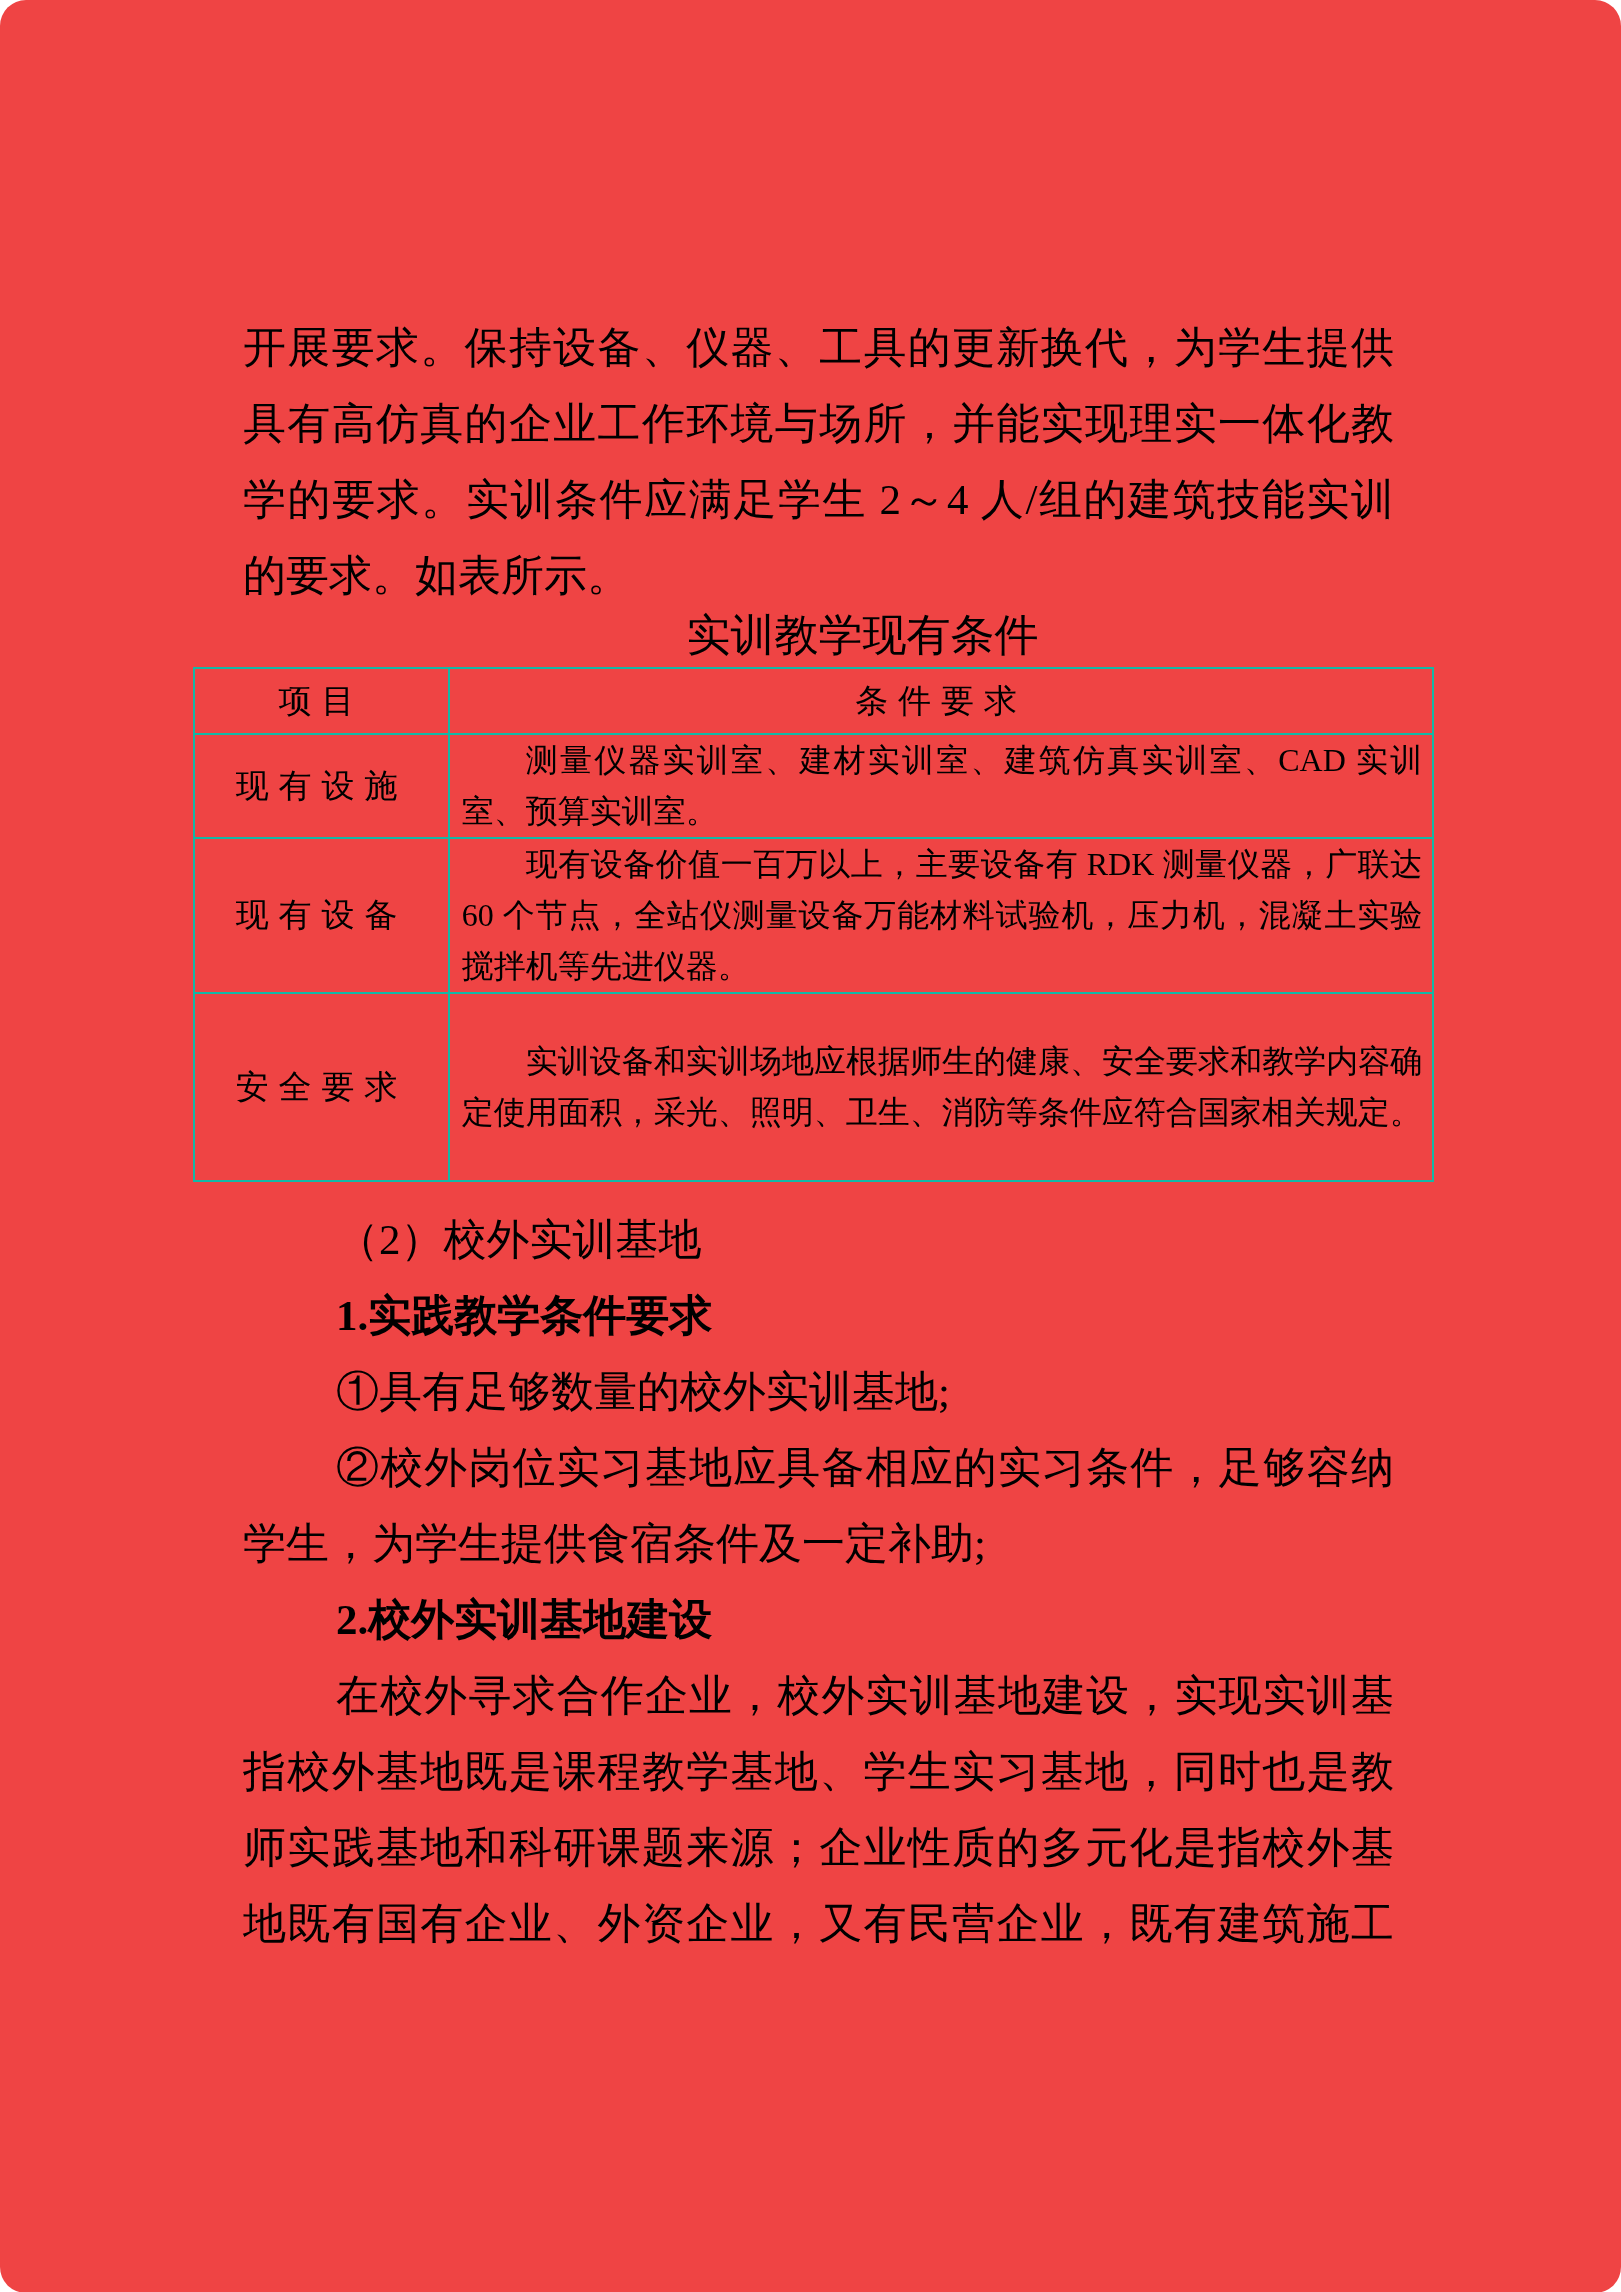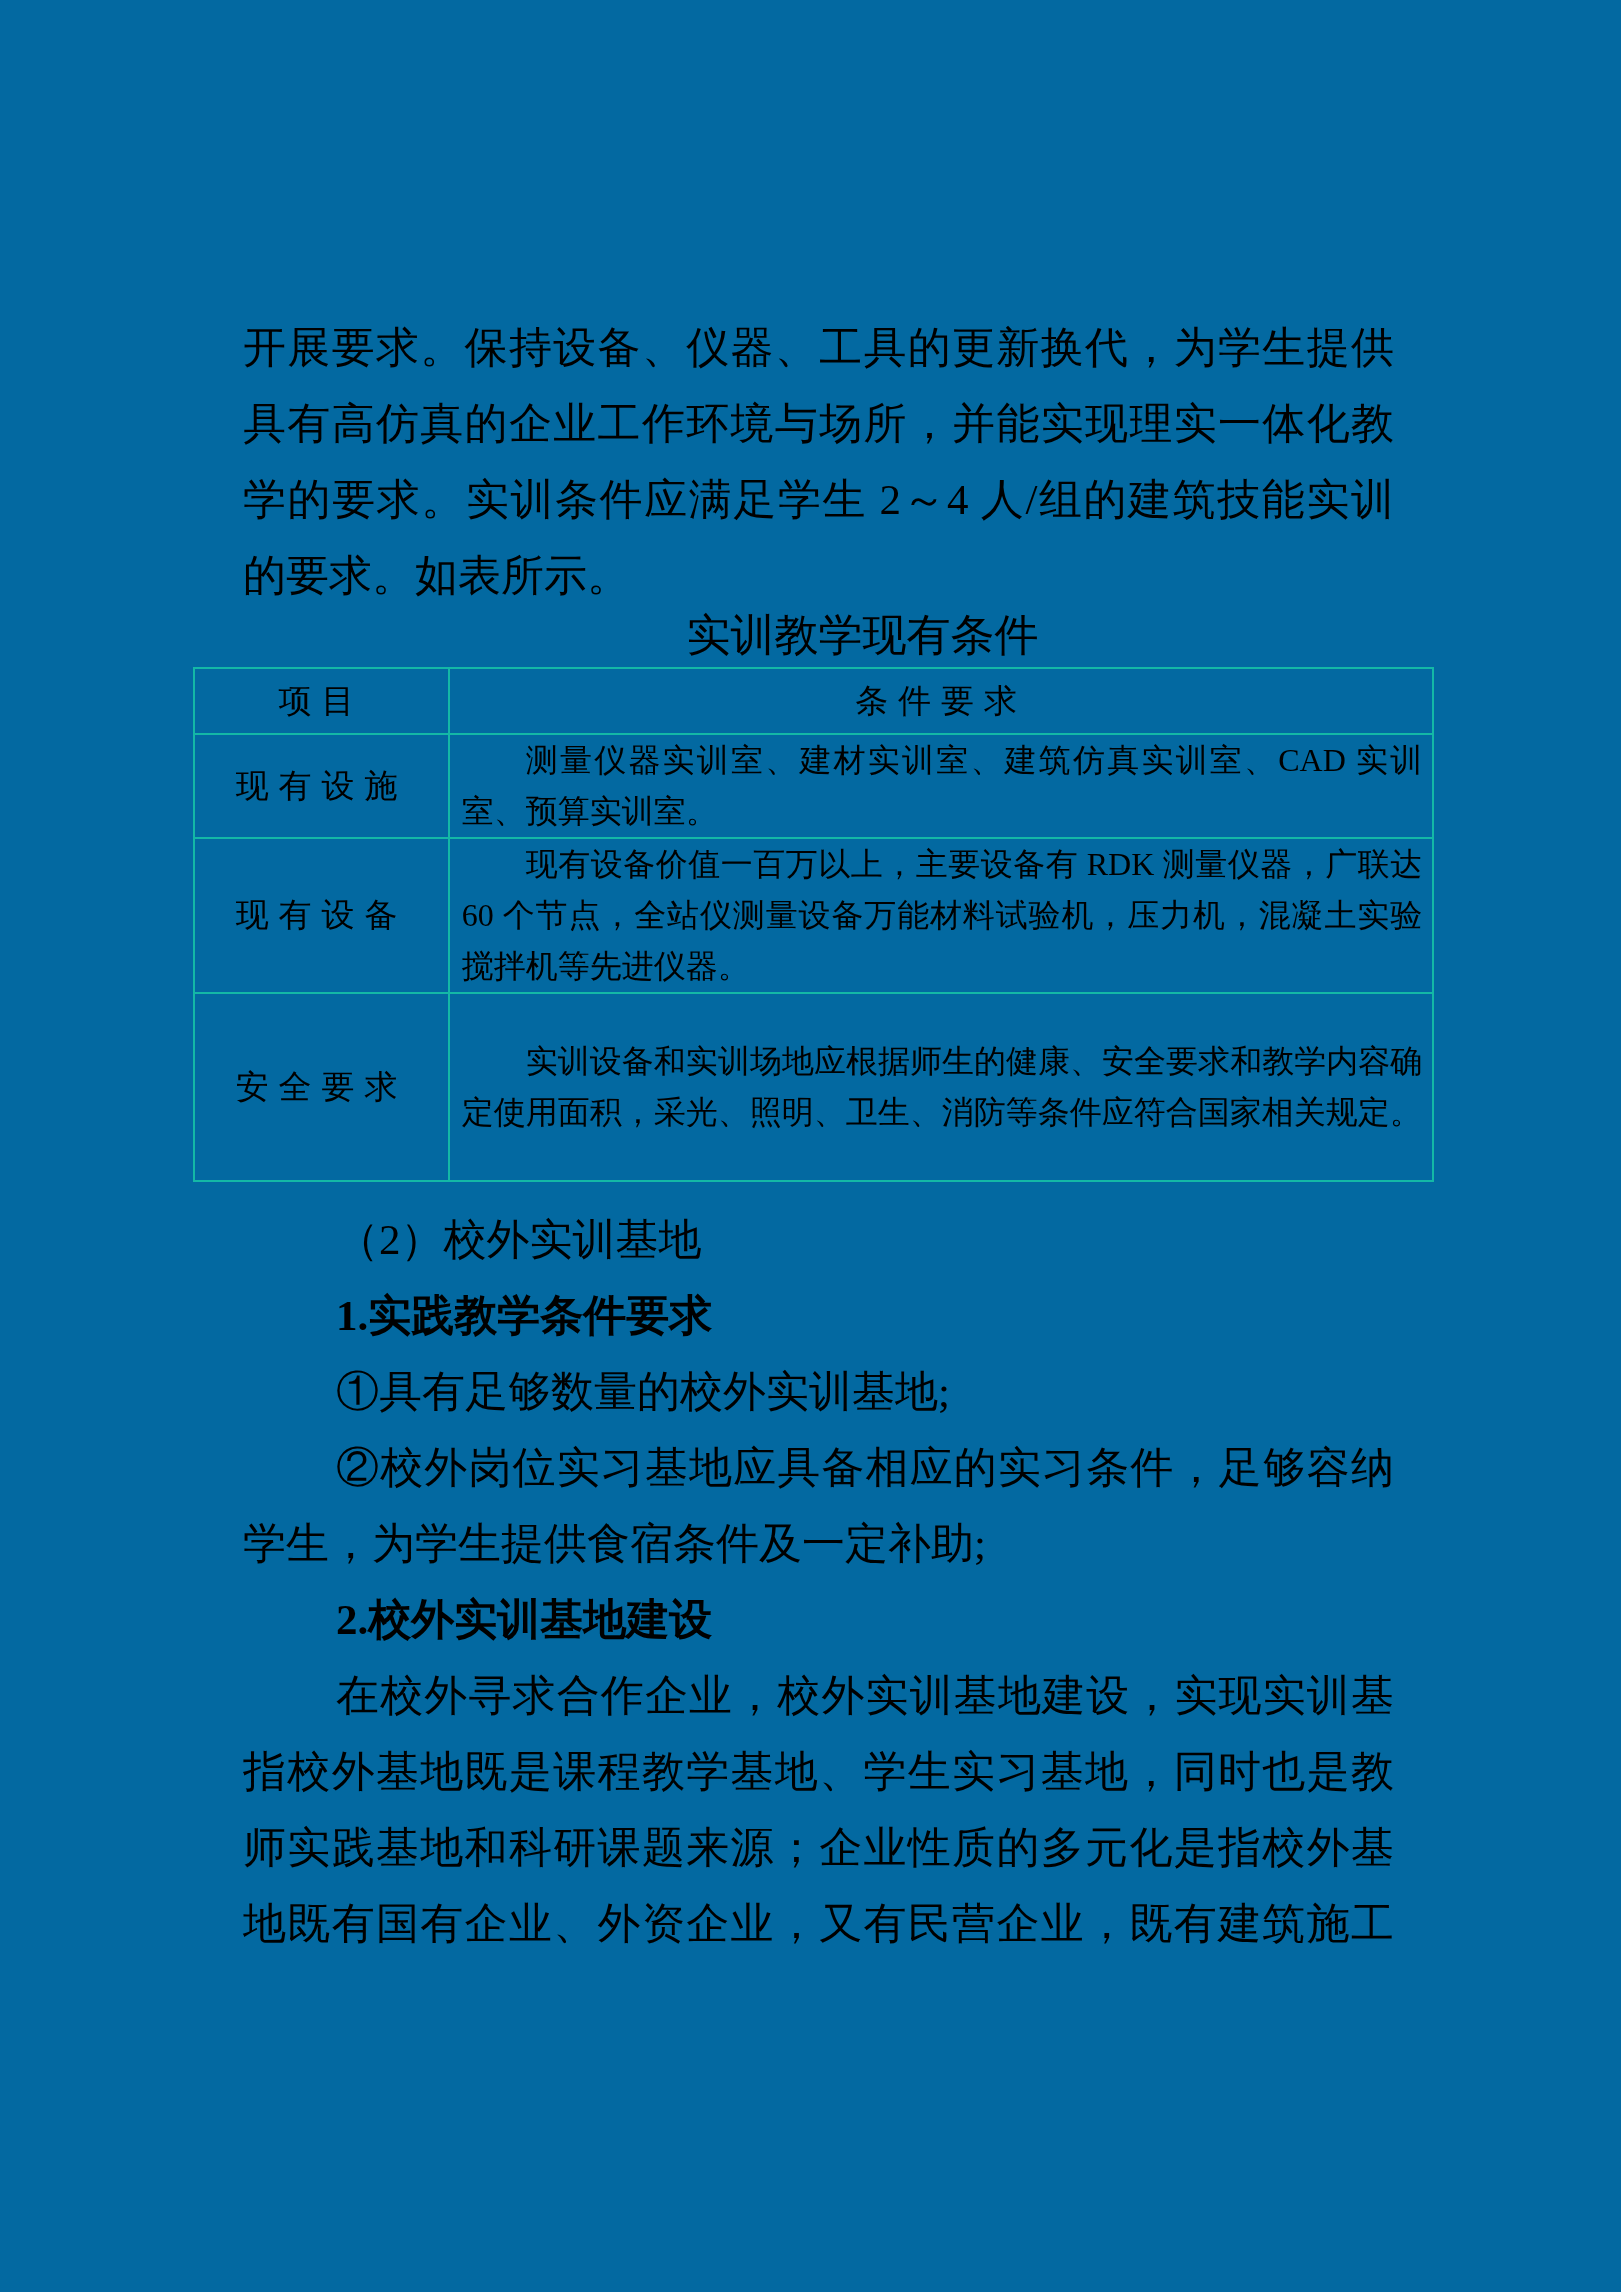--- a/index.html
+++ b/index.html
@@ -4,24 +4,25 @@
 <style>
   html, body {
     margin: 0;
     padding: 0;
     background: #ffffff;
   }
   .page {
     position: relative;
     width: 1621px;
     height: 2293px;
-    background: #0369a1;
+    background: #ef4444;
     color: #000000;
     font-family: "Liberation Serif", "DejaVu Serif", serif;
     overflow: hidden;
+    border-radius: 26px;
   }
 
   
   .intro {
     position: absolute;
     left: 243px;
     top: 310px;
     width: 1151px;
     font-size: 43px;
     line-height: 76px;

